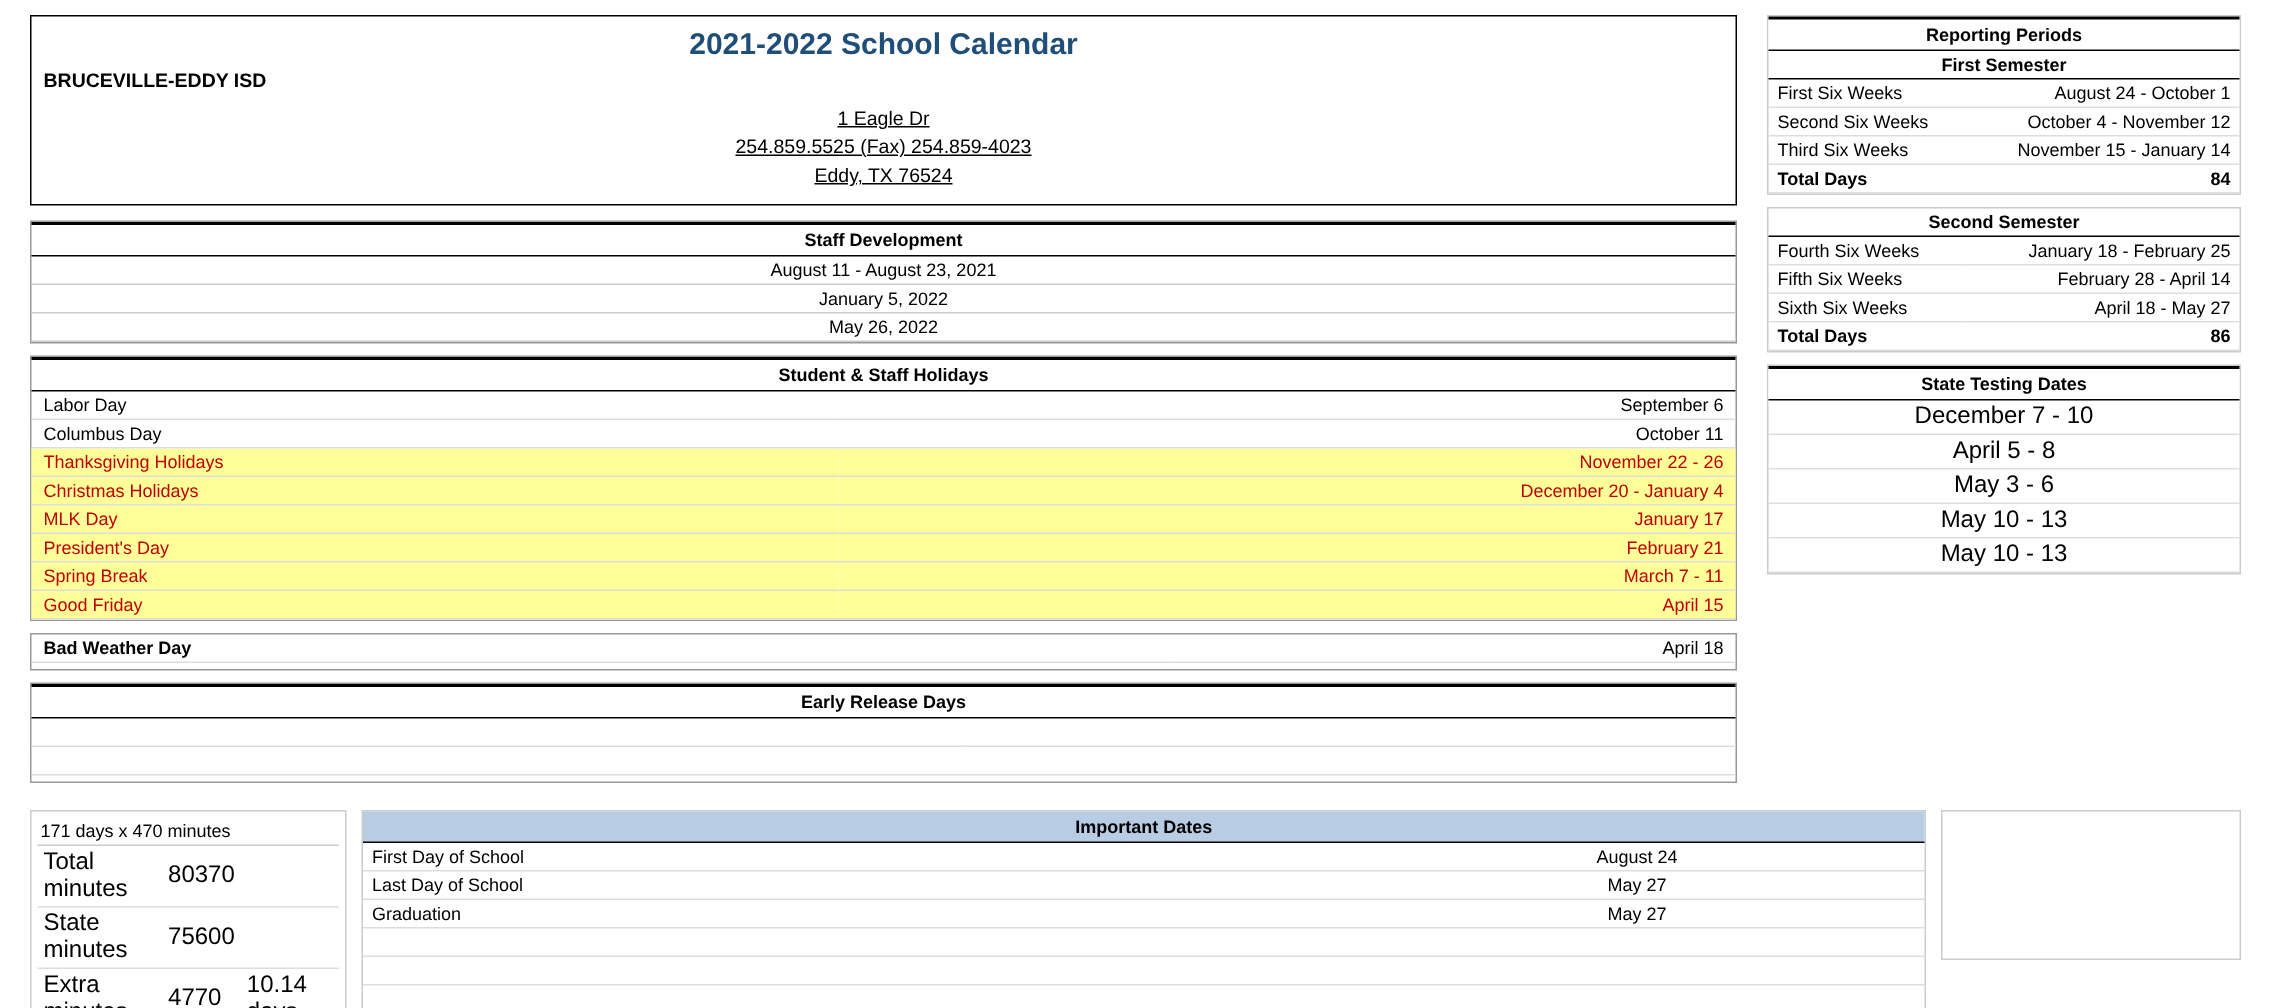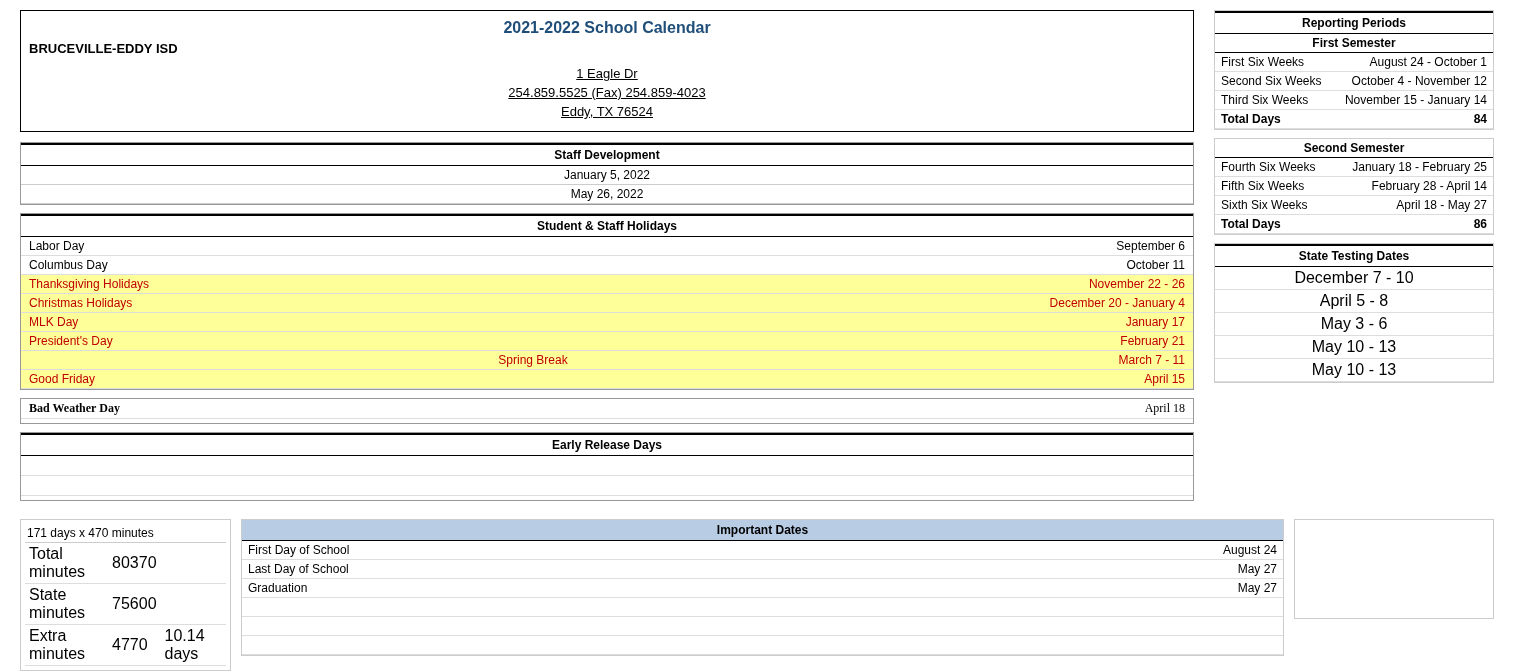--- a/index.html
+++ b/index.html
@@ -2,45 +2,45 @@
 <html><head>
   <meta charset="utf-8">
   <style>
     * { margin: 0; padding: 0; box-sizing: border-box; }
     body { font-family: Arial, sans-serif; font-size: 12px; background: #fff; color: #000; }
     .page { max-width: 1514px; margin: 0 auto; padding: 10px 20px; }
 
     
     .main-layout { display: flex; gap: 20px; align-items: flex-start; }
     .left-section { flex: 1; }
-    .right-section { width: 280px; min-width: 260px; }
-
-    
-    .school-title { text-align: center; font-size: 16px; font-weight: bold; color: #1f4e79; margin-bottom: 4px; }
+    .right-section { width: 316px; min-width: 260px; }
+
+    
+    .school-title { text-align: center; font-size: 20px; font-weight: bold; color: #1f4e79; margin-bottom: 4px; }
     .school-name { text-align: left; font-weight: bold; font-size: 13px; margin-bottom: 10px; }
     .school-address { text-align: center; margin-bottom: 4px; font-size: 13px; text-decoration: underline; }
     .school-address-block { border: 1px solid #000; padding: 8px; margin-bottom: 10px; text-align: center; }
 
     
     .holiday-row { background-color: #ffff99; }
     .staff-dev-table { width: 100%; border-collapse: collapse; }
     .staff-dev-table td { padding: 2px 6px; text-align: center; font-size: 12px; border-bottom: 1px solid #ccc; }
     .staff-dev-header { font-weight: bold; text-align: center; border-top: 2px solid #000; border-bottom: 1px solid #000; padding: 3px; }
     .h-table { width: 100%; border-collapse: collapse; }
     .h-table td { padding: 2px 8px; font-size: 12px; border-bottom: 1px solid #ddd; }
     .h-table .h-right { text-align: right; }
     .h-table .thanksgiving { color: #c00000; }
     .h-table .christmas { color: #c00000; }
     .h-table .mlk { color: #c00000; }
     .h-table .presidents { color: #c00000; }
-    .h-table .spring { color: #c00000; text-align: right; }
+    .h-table .spring { color: #c00000; }
     .h-table .goodfriday { color: #c00000; }
 
     
-    .bw-table { width: 100%; border-collapse: collapse; margin-bottom: 4px; font-family: Liberation Serif, serif; }
+    .bw-table { width: 100%; border-collapse: collapse; margin-bottom: 4px; }
     .bw-table td { padding: 2px 8px; font-size: 12px; border-bottom: 1px solid #ddd; }
     .bw-table .bw-right { text-align: right; }
 
     
     .rp-table { width: 100%; border-collapse: collapse; }
     .rp-table td { padding: 2px 6px; font-size: 12px; border-bottom: 1px solid #ddd; }
     .rp-table .rp-right { text-align: right; }
     .rp-header { font-weight: bold; text-align: center; background: #fff; border-top: 2px solid #000; border-bottom: 1px solid #000; padding: 3px; }
     .rp-subheader { font-weight: bold; text-align: center; border-bottom: 1px solid #000; padding: 2px; font-size: 12px; }
     .rp-total { font-weight: bold; margin-left: 24px; }
@@ -51,21 +51,21 @@
     .st-table td { padding: 2px 6px; font-size: 16px; text-align: center; border-bottom: 1px solid #ddd; }
 
     
     .bottom-layout { display: flex; gap: 10px; margin-top: 10px; align-items: flex-start; }
     .bottom-left { width: 211px; border: 1px solid #ccc; padding: 4px; }
     .bottom-mid { flex: 1; }
     .bottom-right { width: 200px; }
 
     .important-dates-table { width: 100%; border-collapse: collapse; }
     .important-dates-table td { padding: 2px 6px; font-size: 12px; border-bottom: 1px solid #ddd; }
-    .important-dates-table .id-right { text-align: right; }
+    .important-dates-table .id-right { text-align: center; }
     .id-header { font-weight: bold; text-align: center; background: #b8cce4; border-bottom: 1px solid #000; padding: 3px; }
 
     .minutes-table { width: 100%; border-collapse: collapse; }
     .minutes-table td { padding: 2px 4px; font-size: 16px; border-bottom: 1px solid #ddd; }
 
     .section-wrapper { border: 1px solid #999; margin-bottom: 8px; }
 
     .bottom-mid-inner { border: 1px solid #ccc; }
     .empty-rows td { height: 16px; border-bottom: 1px solid #ddd; }
   </style>
@@ -82,20 +82,23 @@
         <div class="school-name">BRUCEVILLE-EDDY ISD</div>
         <div class="school-address">1 Eagle Dr</div>
         <div class="school-address">254.859.5525    (Fax) 254.859-4023</div>
         <div class="school-address">Eddy, TX 76524</div>
       </div>
 
       <div class="section-wrapper">
         <div class="staff-dev-header">Staff Development</div>
         <table class="staff-dev-table">
           <tbody>
+              <tr>
+            <td>August 11 - August 23, 2021</td>
+          </tr>
           <tr>
             <td>January 5, 2022</td>
           </tr>
           <tr>
             <td>May 26, 2022</td>
           </tr>
         </tbody>
           </table>
       </div>
 

